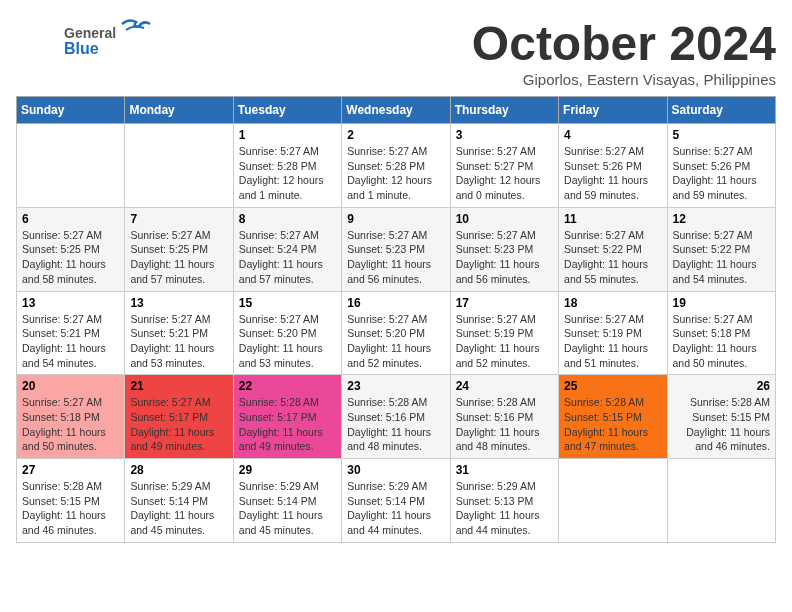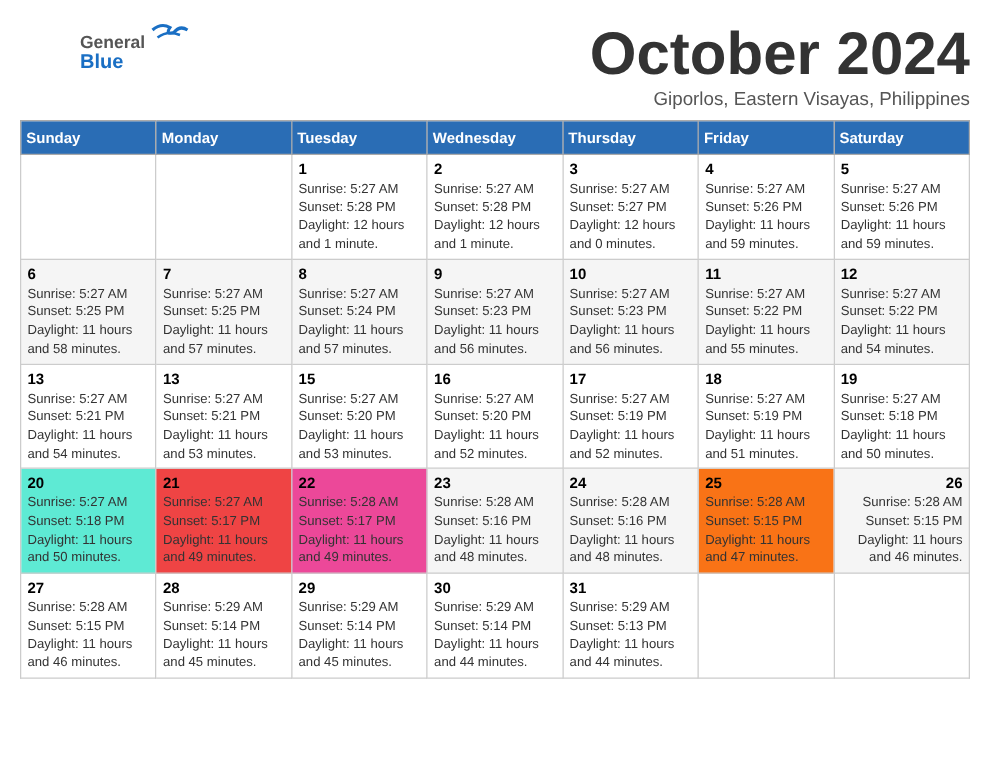--- a/index.html
+++ b/index.html
@@ -241,21 +241,21 @@
         </td>
         <td>
           <span class="day-num">19</span>
           <div class="day-info" style="white-space: pre-line;">Sunrise: 5:27 AM
 Sunset: 5:18 PM
 Daylight: 11 hours
 and 50 minutes.</div>
         </td>
       </tr>
       <tr>
-        <td style="background: #5eead4;">
+        <td style="background: #fca5a5;">
           <span class="day-num">20</span>
           <div class="day-info" style="white-space: pre-line;">Sunrise: 5:27 AM
 Sunset: 5:18 PM
 Daylight: 11 hours
 and 50 minutes.</div>
         </td>
         <td style="background: #ef4444;">
           <span class="day-num">21</span>
           <div class="day-info" style="white-space: pre-line;">Sunrise: 5:27 AM
 Sunset: 5:17 PM

